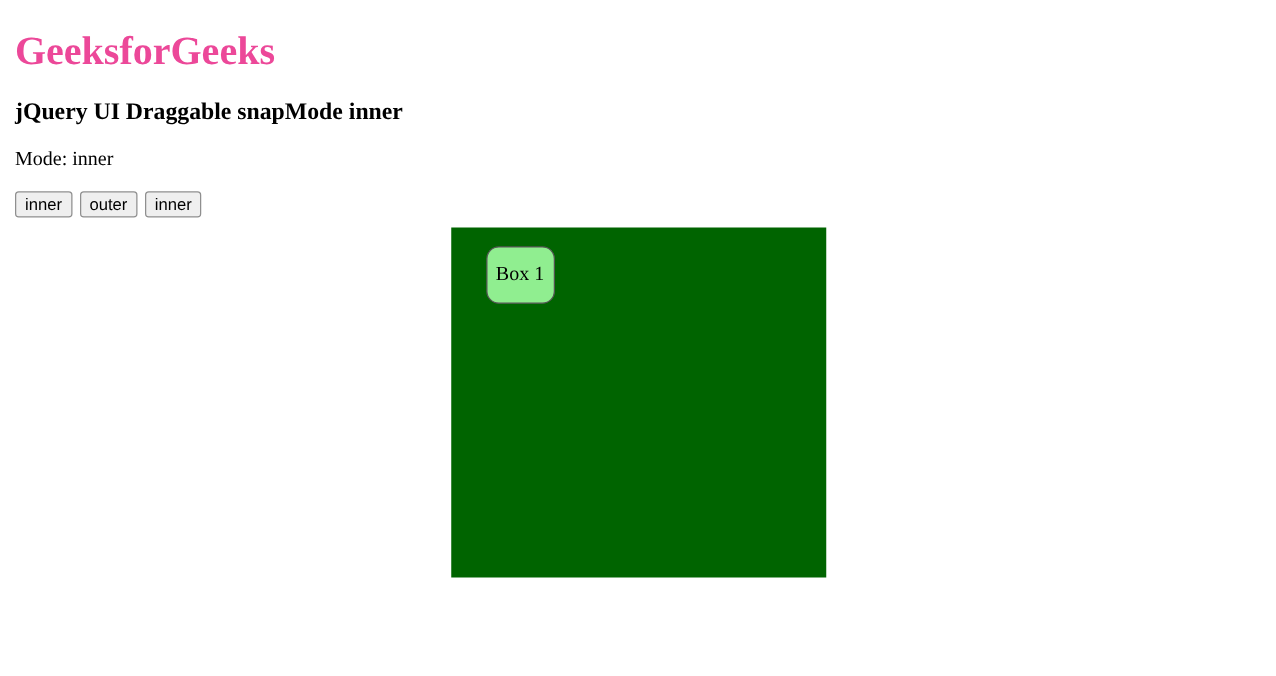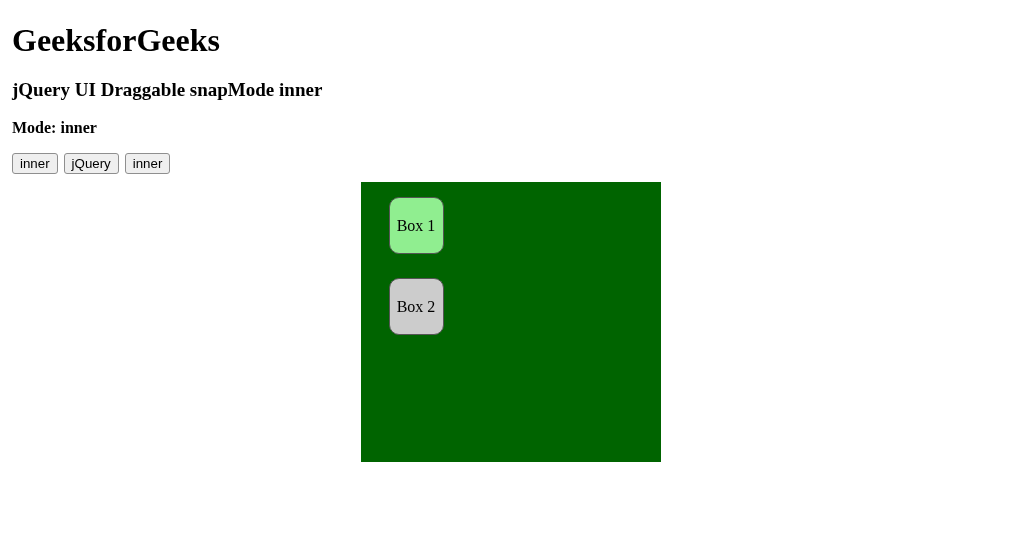--- a/index.html
+++ b/index.html
@@ -7,33 +7,32 @@
     }
     body {
       margin: 0;
       padding: 12px;
       font-family: "Times New Roman", Times, serif;
       font-size: 16px;
       color: #000;
       background: #fff;
     }
     h1.brand {
-      color: #000000;
+      color: #ec4899;
       font-size: 32px;
       font-weight: bold;
       margin: 10px 0 20px 0;
     }
     h3.subtitle {
       font-size: 19px;
       font-weight: bold;
       margin: 18px 0;
     }
     .mode-line {
       margin: 16px 0;
-      font-weight: bold;
     }
     .button-row {
       margin-bottom: 8px;
     }
     .button-row button {
       font-family: Arial, sans-serif;
       font-size: 13.3px;
       padding: 2px 7px;
       background: #efefef;
       border: 1px solid #8f8f8f;
@@ -44,21 +43,21 @@
     .dropzone {
       width: 300px;
       height: 280px;
       background: #006400;
       margin: 2px auto 0 auto;
       position: relative;
       padding: 15px 0 0 28px;
     }
     .box {
       width: 55px;
-      height: 57px;
+      height: 46px;
       border: 1px solid #555;
       border-radius: 10px;
       display: flex;
       align-items: center;
       justify-content: center;
       cursor: move;
       font-size: 16px;
       margin-bottom: 24px;
     }
     .box1 {
@@ -74,20 +73,19 @@
 <h1 class="brand">GeeksforGeeks</h1>
 
 <h3 class="subtitle">jQuery UI Draggable snapMode inner</h3>
 
 <div class="mode-line">
   <span>Mode: </span><span>inner</span>
 </div>
 
 <div class="button-row">
   <button>inner</button>
-  <button>jQuery</button>
+  <button>outer</button>
   <button>inner</button>
 </div>
 
 <div class="dropzone">
   <div class="box box1">Box 1</div>
-  <div class="box box2">Box 2</div>
 </div>
 
 </body></html>

